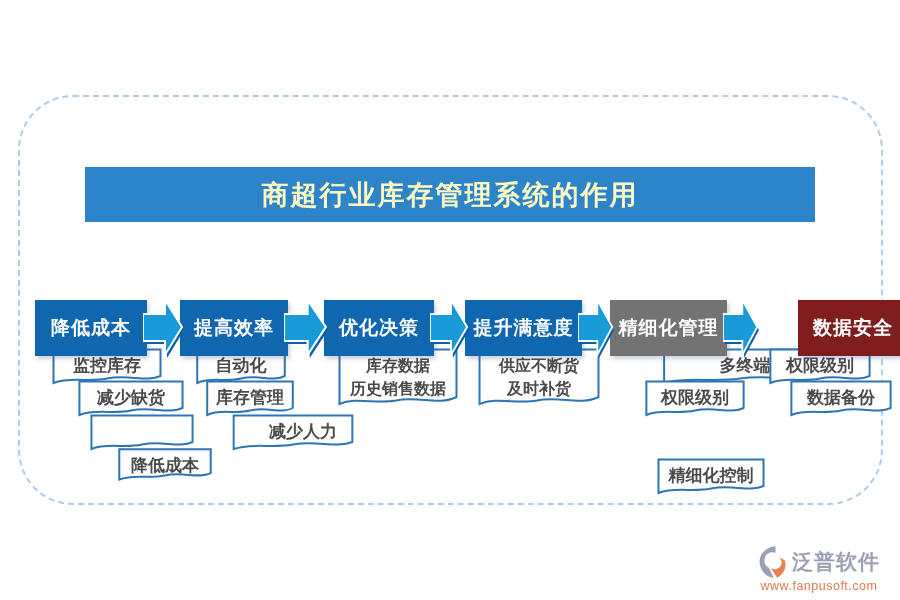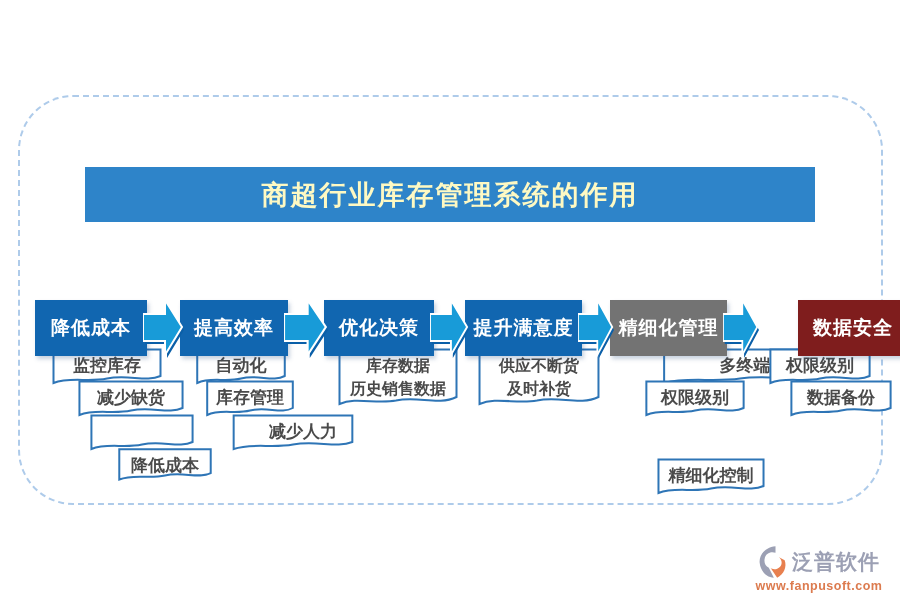--- a/index.html
+++ b/index.html
@@ -49,21 +49,21 @@
   }
   .brand-footer{
     position:absolute;left:746px;top:545px;width:146px;z-index:3;
     text-align:center;
   }
   .brand-row{display:flex;align-items:center;justify-content:center;gap:4px;}
   .brand-name{
     color:#9CA0B4;font-size:21px;font-weight:bold;letter-spacing:1px;
   }
   .brand-url{
-    color:#DC7B4F;font-size:12.5px;font-weight:bold;letter-spacing:.5px;margin-top:0px;
+    color:#DC7B4F;font-size:12.5px;font-weight:normal;letter-spacing:.5px;margin-top:0px;
   }
 </style>
 </head>
 <body>
 
 <div class="dashed-frame"></div>
 
 <div class="title-banner" style="background: rgb(46, 132, 201);">
   <span>商超行业库存管理系统的作用</span>
 </div>

